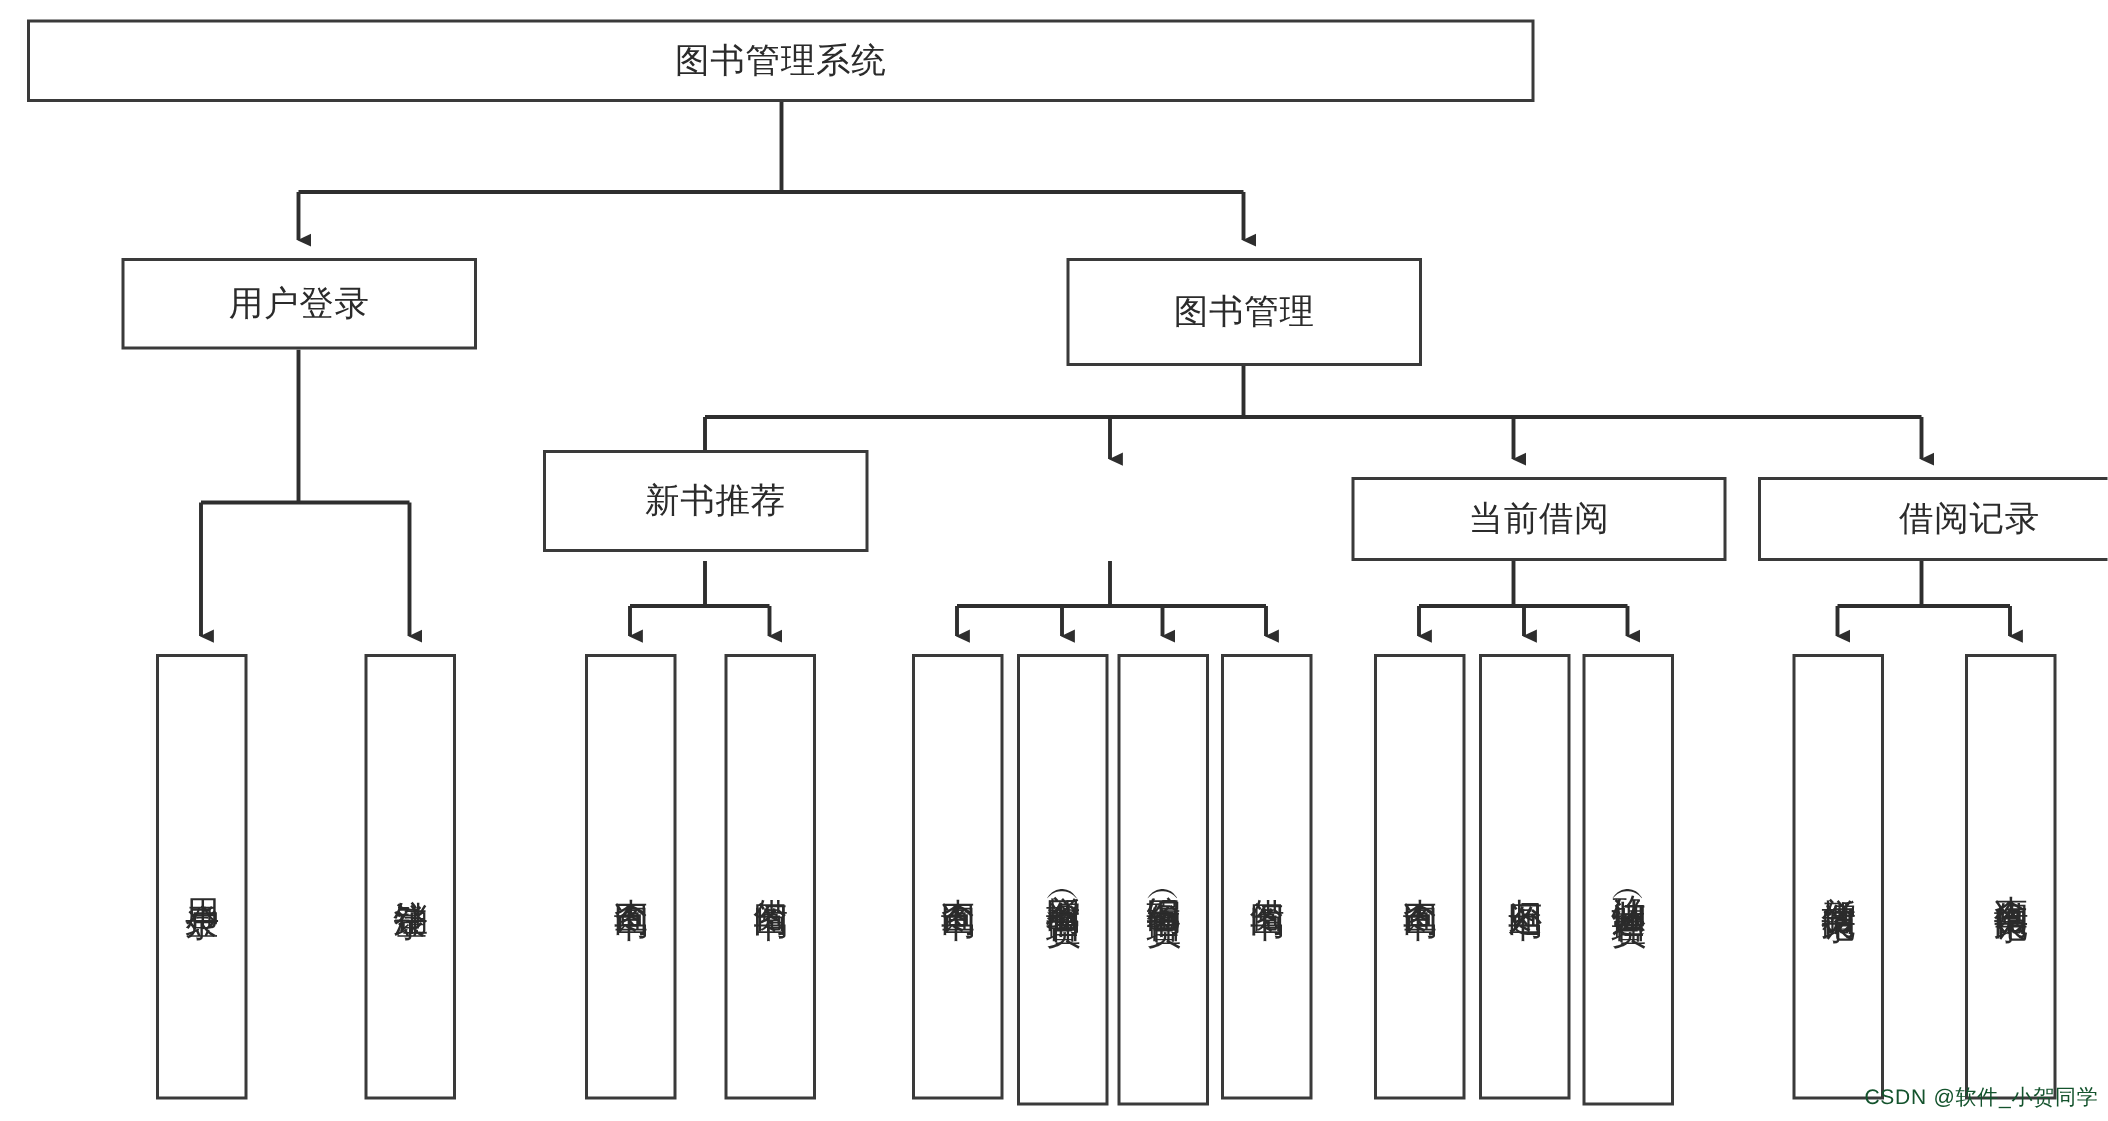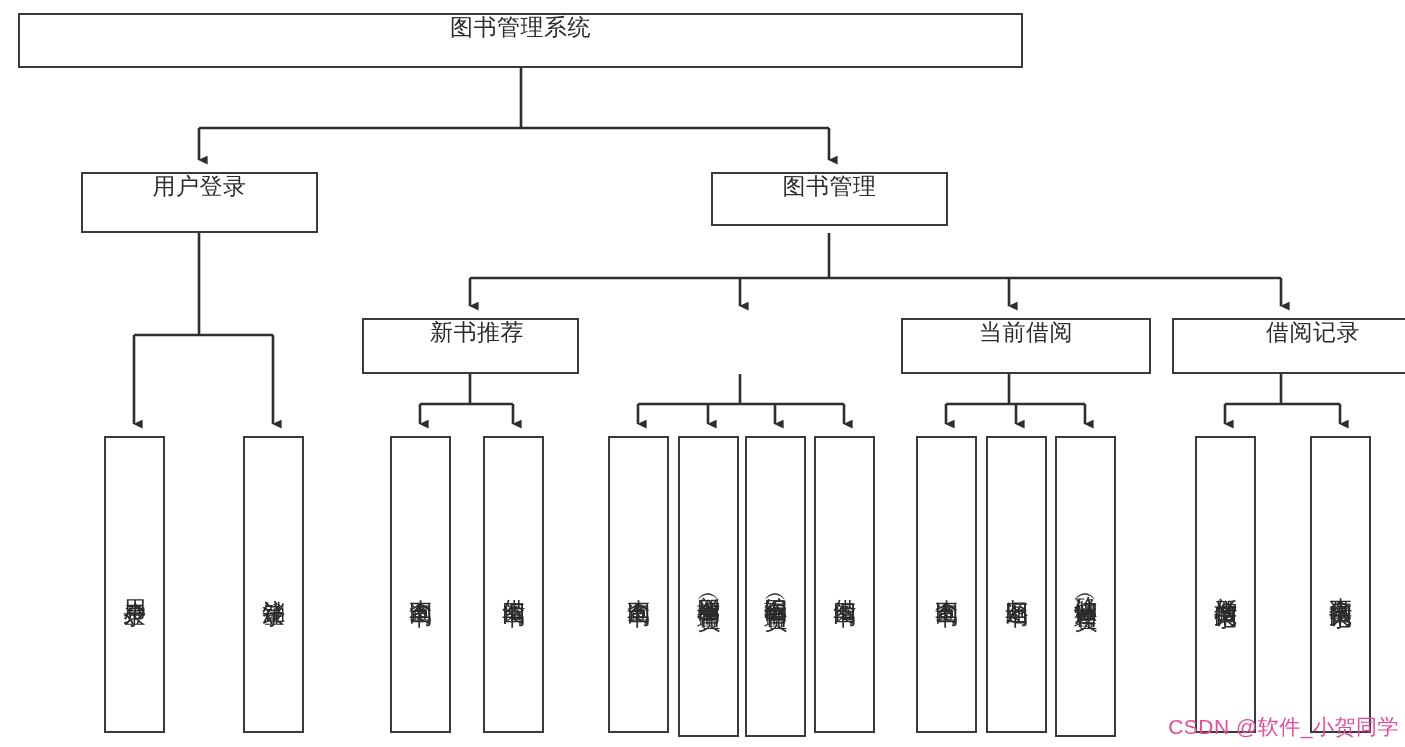--- a/index.html
+++ b/index.html
@@ -25,21 +25,21 @@
     top: 0;
     width: 1405px;
     height: 747px;
   }
   .node {
     position: absolute;
     box-sizing: border-box;
     background: #ffffff;
     border: 2px solid #3a3a3a;
     display: flex;
-    align-items: flex-start;
+    align-items: center;
     justify-content: center;
     color: #2b2b2b;
   }
   .node .label {
     display: block;
     text-align: center;
     line-height: 1.12;
     letter-spacing: 0.5px;
   }
   .node-h .label {
@@ -56,22 +56,22 @@
     text-orientation: upright;
     font-size: 23px;
     letter-spacing: 2px;
     line-height: 1.2;
     white-space: nowrap;
   }
   .watermark {
     position: absolute;
     right: 6px;
     bottom: 6px;
-    font-size: 21px;
-    color: #ec4899;
+    font-size: 14px;
+    color: #14532d;
     letter-spacing: 0.5px;
     white-space: nowrap;
     pointer-events: none;
   }
 </style>
 </head>
 <body>
 
 <div id="diagram-root">
 
@@ -137,25 +137,25 @@
     </g>
   </svg>
 
   <div class="node node-h" style="left:18px; top:13px; width:1005px; height:55px;">
     <span class="label">图书管理系统</span>
   </div>
 
   <div class="node node-h" style="left:81px; top:172px; width:237px; height:61px;">
     <span class="label">用户登录</span>
   </div>
-  <div class="node node-h" style="left:711px; top:172px; width:237px; height:54px;">
+  <div class="node node-h" style="left:711px; top:172px; width:237px; height:72px;">
     <span class="label">图书管理</span>
   </div>
 
-  <div class="node node-h" style="left:362px; top:318px; width:217px; height:56px;padding-left:13px;">
+  <div class="node node-h" style="left:362px; top:300px; width:217px; height:68px;padding-left:13px;">
     <span class="label">新书推荐</span>
   </div>
   <div class="node node-h" style="left:901px; top:318px; width:250px; height:56px;">
     <span class="label">当前借阅</span>
   </div>
   <div class="node node-h" style="left:1172px; top:318px; width:254px; height:56px;padding-left:28px;">
     <span class="label">借阅记录</span>
   </div>
 
   <div class="node node-v" style="left:104px; top:436px; width:61px; height:297px;">

